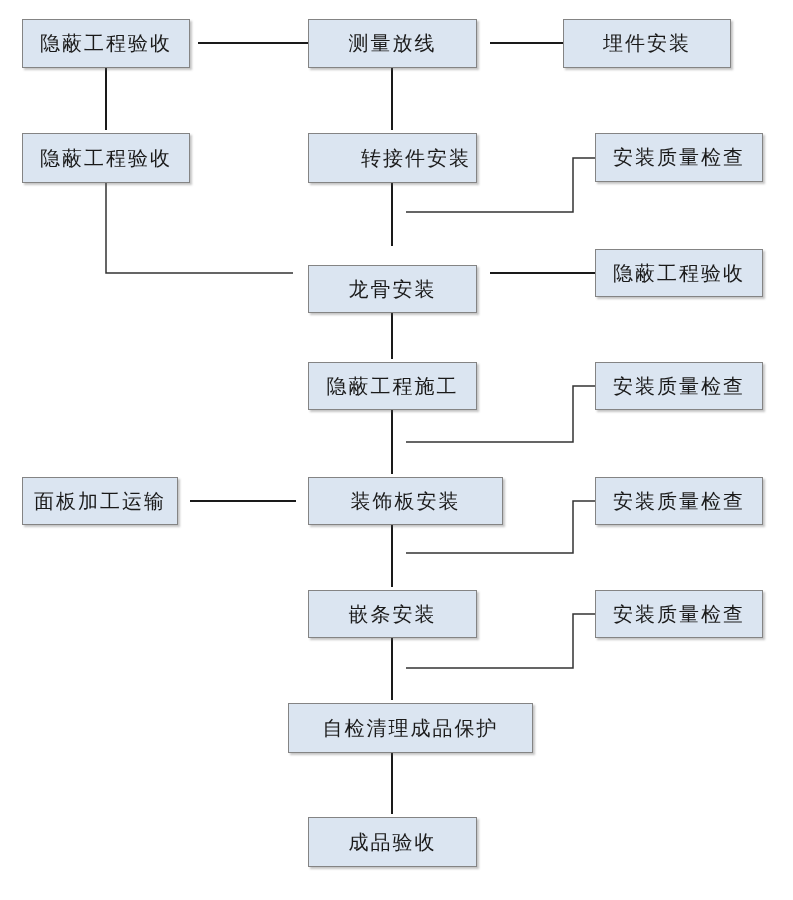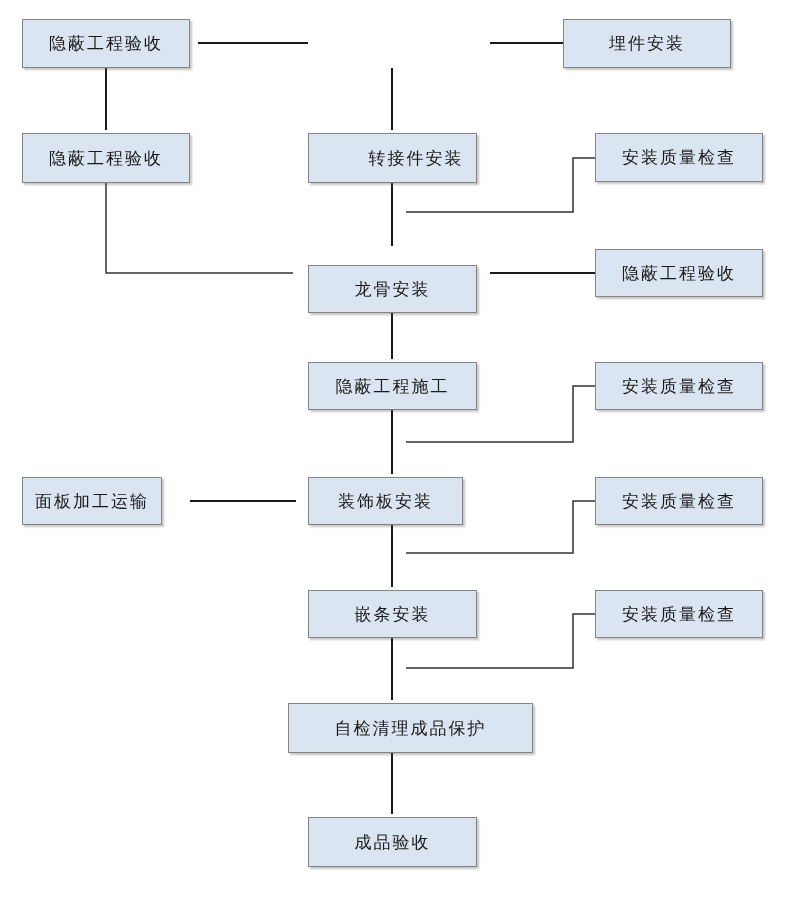--- a/index.html
+++ b/index.html
@@ -27,21 +27,21 @@
   .wire-main { stroke: var(--line-color); stroke-width: 2; }
   .wire-elbow { stroke: #333333; stroke-width: 1.5; }
   .node {
     position: absolute;
     background: var(--box-fill);
     border: 1px solid var(--box-border);
     box-shadow: 2px 2px 2px rgba(90,90,90,0.35);
     display: flex;
     align-items: center;
     justify-content: center;
-    font-size: 17px;
+    font-size: 20px;
     letter-spacing: 2px;
     color: var(--text-color);
   }
 </style>
 </head>
 <body>
 
 <div class="canvas">
 
   <svg class="wires" viewBox="0 0 793 900" xmlns="http://www.w3.org/2000/svg">
@@ -66,34 +66,35 @@
     <path class="wire-main" d="M392 753 V814" marker-end="url(#arw)"></path>
 
     <path class="wire-elbow" d="M595 158 H573 V212 H406" marker-end="url(#arw)"></path>
     <path class="wire-elbow" d="M106 183 V273 H293" marker-end="url(#arw)"></path>
     <path class="wire-elbow" d="M595 386 H573 V442 H406" marker-end="url(#arw)"></path>
     <path class="wire-elbow" d="M595 501 H573 V553 H406" marker-end="url(#arw)"></path>
     <path class="wire-elbow" d="M595 614 H573 V668 H406" marker-end="url(#arw)"></path>
   </svg>
 
   <div class="node" style="left:22px;  top:19px;  width:168px; height:49px;">隐蔽工程验收</div>
+  <div class="node" style="left:308px; top:19px;  width:169px; height:49px;">测量放线</div>
   <div class="node" style="left:563px; top:19px;  width:168px; height:49px;text-align:right;">埋件安装</div>
 
   <div class="node" style="left:22px;  top:133px; width:168px; height:50px;">隐蔽工程验收</div>
   <div class="node" style="left:308px; top:133px; width:169px; height:50px;padding-left:47px;">转接件安装</div>
   <div class="node" style="left:595px; top:133px; width:168px; height:49px;">安装质量检查</div>
 
   <div class="node" style="left:308px; top:249px; width:169px; height:48px;margin-top:16px;">龙骨安装</div>
   <div class="node" style="left:595px; top:249px; width:168px; height:48px;">隐蔽工程验收</div>
 
   <div class="node" style="left:308px; top:362px; width:169px; height:48px;text-align:center;">隐蔽工程施工</div>
   <div class="node" style="left:595px; top:362px; width:168px; height:48px;">安装质量检查</div>
 
-  <div class="node" style="left:22px;  top:477px; width:140px; height:48px;">面板加工运输</div>
-  <div class="node" style="left:308px; top:477px; width:155px; height:48px;">装饰板安装</div>
+  <div class="node" style="left:22px;  top:477px; width:156px; height:48px;">面板加工运输</div>
+  <div class="node" style="left:308px; top:477px; width:195px; height:48px;">装饰板安装</div>
   <div class="node" style="left:595px; top:477px; width:168px; height:48px;">安装质量检查</div>
 
   <div class="node" style="left:308px; top:590px; width:169px; height:48px;">嵌条安装</div>
   <div class="node" style="left:595px; top:590px; width:168px; height:48px;">安装质量检查</div>
 
   <div class="node" style="left:288px; top:703px; width:245px; height:50px;">自检清理成品保护</div>
 
   <div class="node" style="left:308px; top:817px; width:169px; height:50px;">成品验收</div>
 
 </div>

